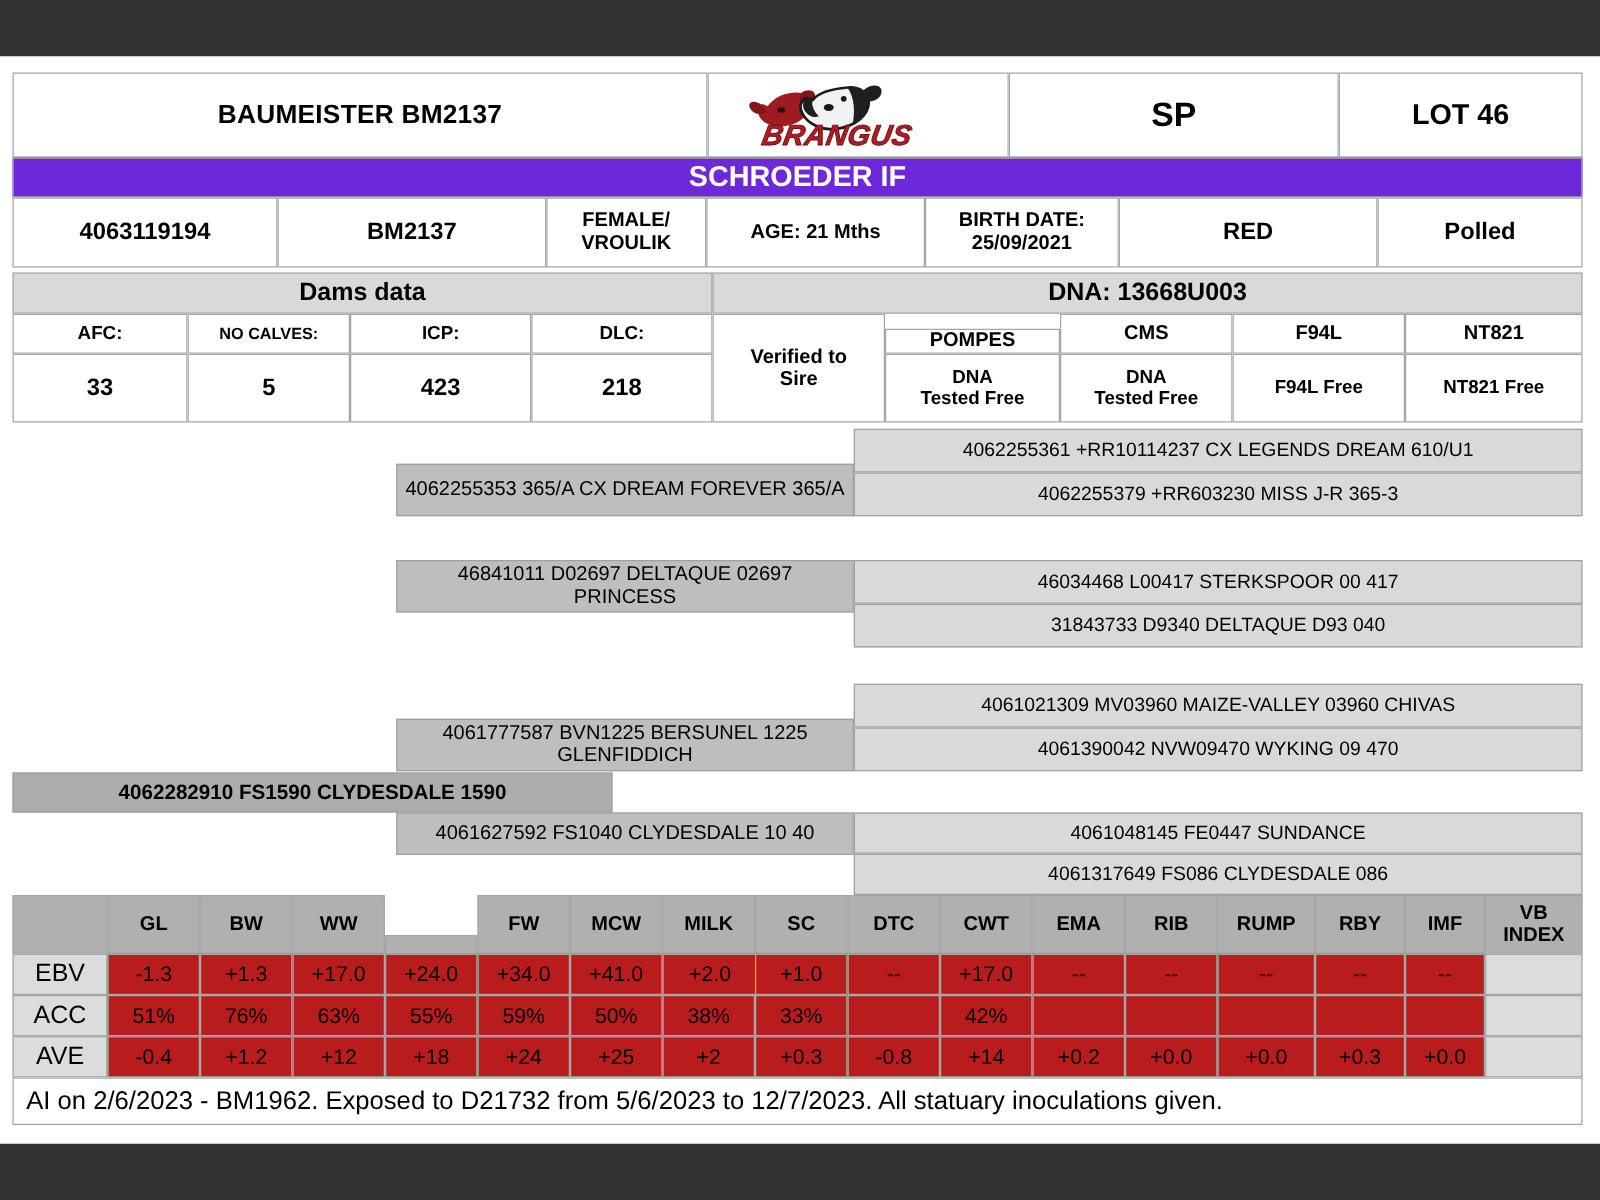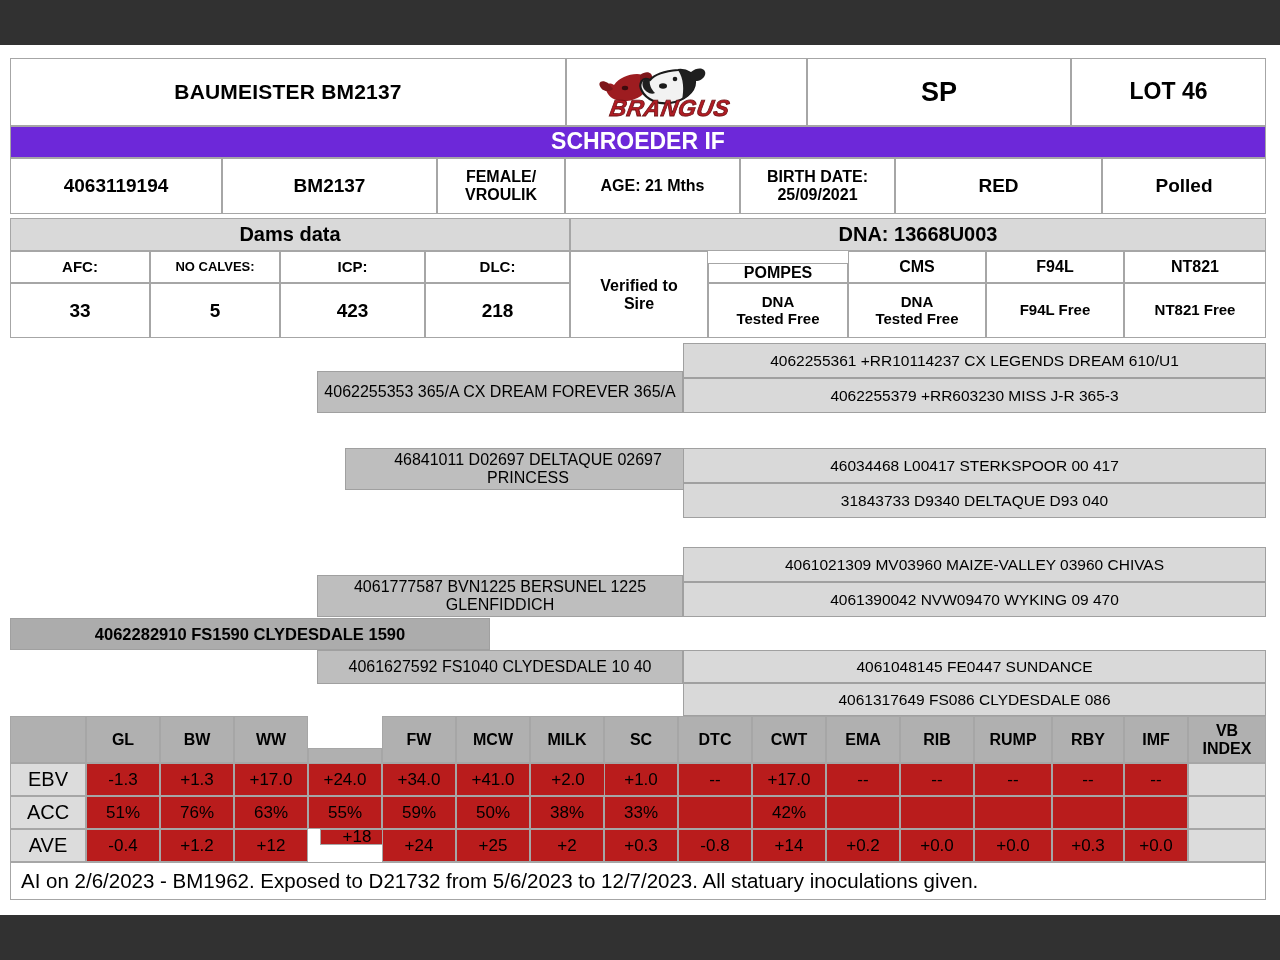--- a/index.html
+++ b/index.html
@@ -206,21 +206,21 @@
     <span>Tested Free</span>
   </div>
   <div class="cell dna-val-1" style="left:986px; top:283px; width:138px; height:55px;">F94L Free</div>
   <div class="cell dna-val-1" style="left:1124px; top:283px; width:142px; height:55px;">NT821 Free</div>
 
   <div class="ped ped-g3" style="left:683px; top:343px; width:583px; height:35px;">4062255361 +RR10114237 CX LEGENDS DREAM 610/U1</div>
   <div class="ped ped-g3" style="left:683px; top:378px; width:583px; height:35px;">4062255379 +RR603230 MISS J-R 365-3</div>
   <div class="ped ped-g2" style="left:317px; top:371px; width:366px; height:42px;">4062255353 365/A CX DREAM FOREVER 365/A</div>
 
 
-  <div class="ped ped-g2" style="left:317px; top:448px; width:366px; height:42px;margin-left:28px;">46841011 D02697 DELTAQUE 02697 PRINCESS</div>
+  <div class="ped ped-g2" style="left:317px; top:448px; width:366px; height:42px;">46841011 D02697 DELTAQUE 02697 PRINCESS</div>
   <div class="ped ped-g3" style="left:683px; top:448px; width:583px; height:35px;">46034468 L00417 STERKSPOOR 00 417</div>
   <div class="ped ped-g3" style="left:683px; top:483px; width:583px; height:35px;">31843733 D9340 DELTAQUE D93 040</div>
 
   <div class="ped ped-g3" style="left:683px; top:547px; width:583px; height:35px;">4061021309 MV03960 MAIZE-VALLEY 03960 CHIVAS</div>
   <div class="ped ped-g3" style="left:683px; top:582px; width:583px; height:35px;">4061390042 NVW09470 WYKING 09 470</div>
   <div class="ped ped-g2" style="left:317px; top:575px; width:366px; height:42px;">4061777587 BVN1225 BERSUNEL 1225 GLENFIDDICH</div>
 
   <div class="ped ped-g1" style="left:10px; top:618px; width:480px; height:32px;">4062282910 FS1590 CLYDESDALE 1590</div>
 
   <div class="ped ped-g2" style="left:317px; top:650px; width:366px; height:34px;">4061627592 FS1040 CLYDESDALE 10 40</div>
@@ -281,21 +281,21 @@
   <div class="ebv-cell ebv-row" style="left:900px; top:796px; width:74px; height:33px;"></div>
   <div class="ebv-cell ebv-row" style="left:974px; top:796px; width:78px; height:33px;"></div>
   <div class="ebv-cell ebv-row" style="left:1052px; top:796px; width:72px; height:33px;"></div>
   <div class="ebv-cell ebv-row" style="left:1124px; top:796px; width:64px; height:33px;"></div>
   <div class="ebv-cell ebv-blank" style="left:1188px; top:796px; width:78px; height:33px;"></div>
 
   <div class="ebv-cell ebv-rowlbl" style="left:10px;  top:829px; width:76px; height:33px;">AVE</div>
   <div class="ebv-cell ebv-row" style="left:86px;  top:829px; width:74px; height:33px;">-0.4</div>
   <div class="ebv-cell ebv-row" style="left:160px; top:829px; width:74px; height:33px;">+1.2</div>
   <div class="ebv-cell ebv-row" style="left:234px; top:829px; width:74px; height:33px;">+12</div>
-  <div class="ebv-cell ebv-row" style="left:320px; top:829px; width:74px; height:16px;">+18</div>
+  <div class="ebv-cell ebv-row" style="left:308px; top:829px; width:74px; height:33px;">+18</div>
   <div class="ebv-cell ebv-row" style="left:382px; top:829px; width:74px; height:33px;">+24</div>
   <div class="ebv-cell ebv-row" style="left:456px; top:829px; width:74px; height:33px;">+25</div>
   <div class="ebv-cell ebv-row" style="left:530px; top:829px; width:74px; height:33px;">+2</div>
   <div class="ebv-cell ebv-row" style="left:604px; top:829px; width:74px; height:33px;">+0.3</div>
   <div class="ebv-cell ebv-row" style="left:678px; top:829px; width:74px; height:33px;">-0.8</div>
   <div class="ebv-cell ebv-row" style="left:752px; top:829px; width:74px; height:33px;">+14</div>
   <div class="ebv-cell ebv-row" style="left:826px; top:829px; width:74px; height:33px;">+0.2</div>
   <div class="ebv-cell ebv-row" style="left:900px; top:829px; width:74px; height:33px;">+0.0</div>
   <div class="ebv-cell ebv-row" style="left:974px; top:829px; width:78px; height:33px;">+0.0</div>
   <div class="ebv-cell ebv-row" style="left:1052px; top:829px; width:72px; height:33px;">+0.3</div>

